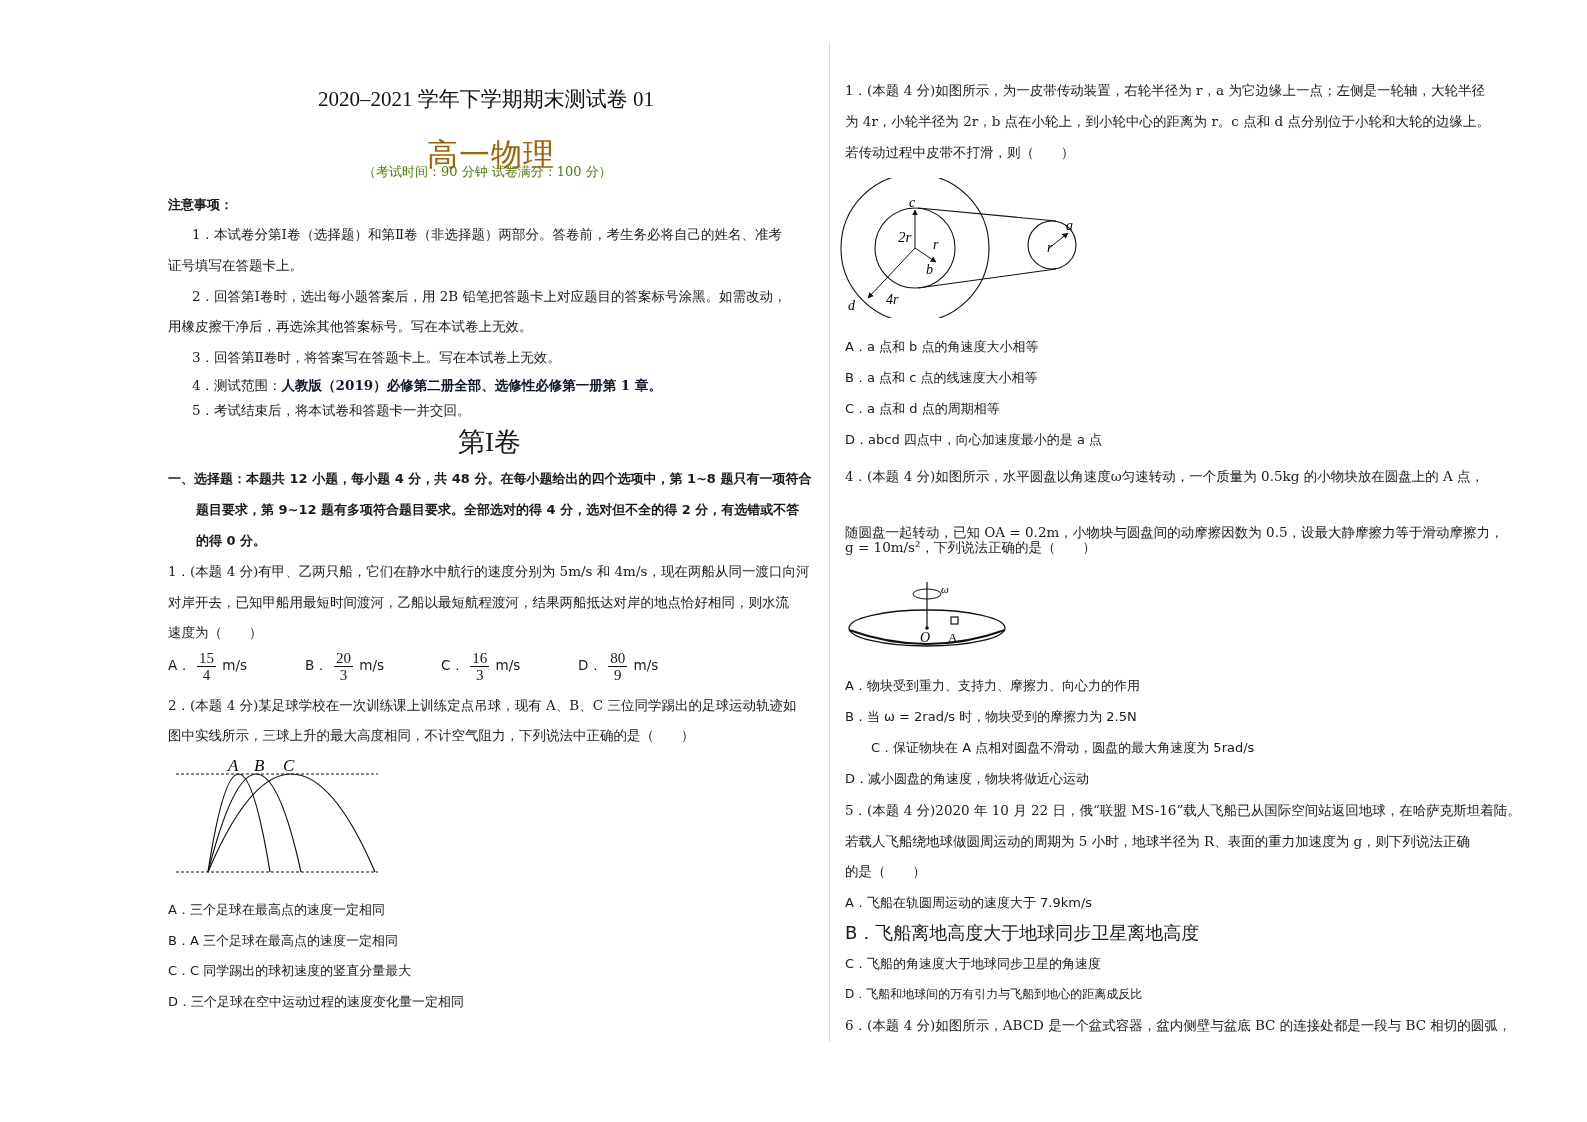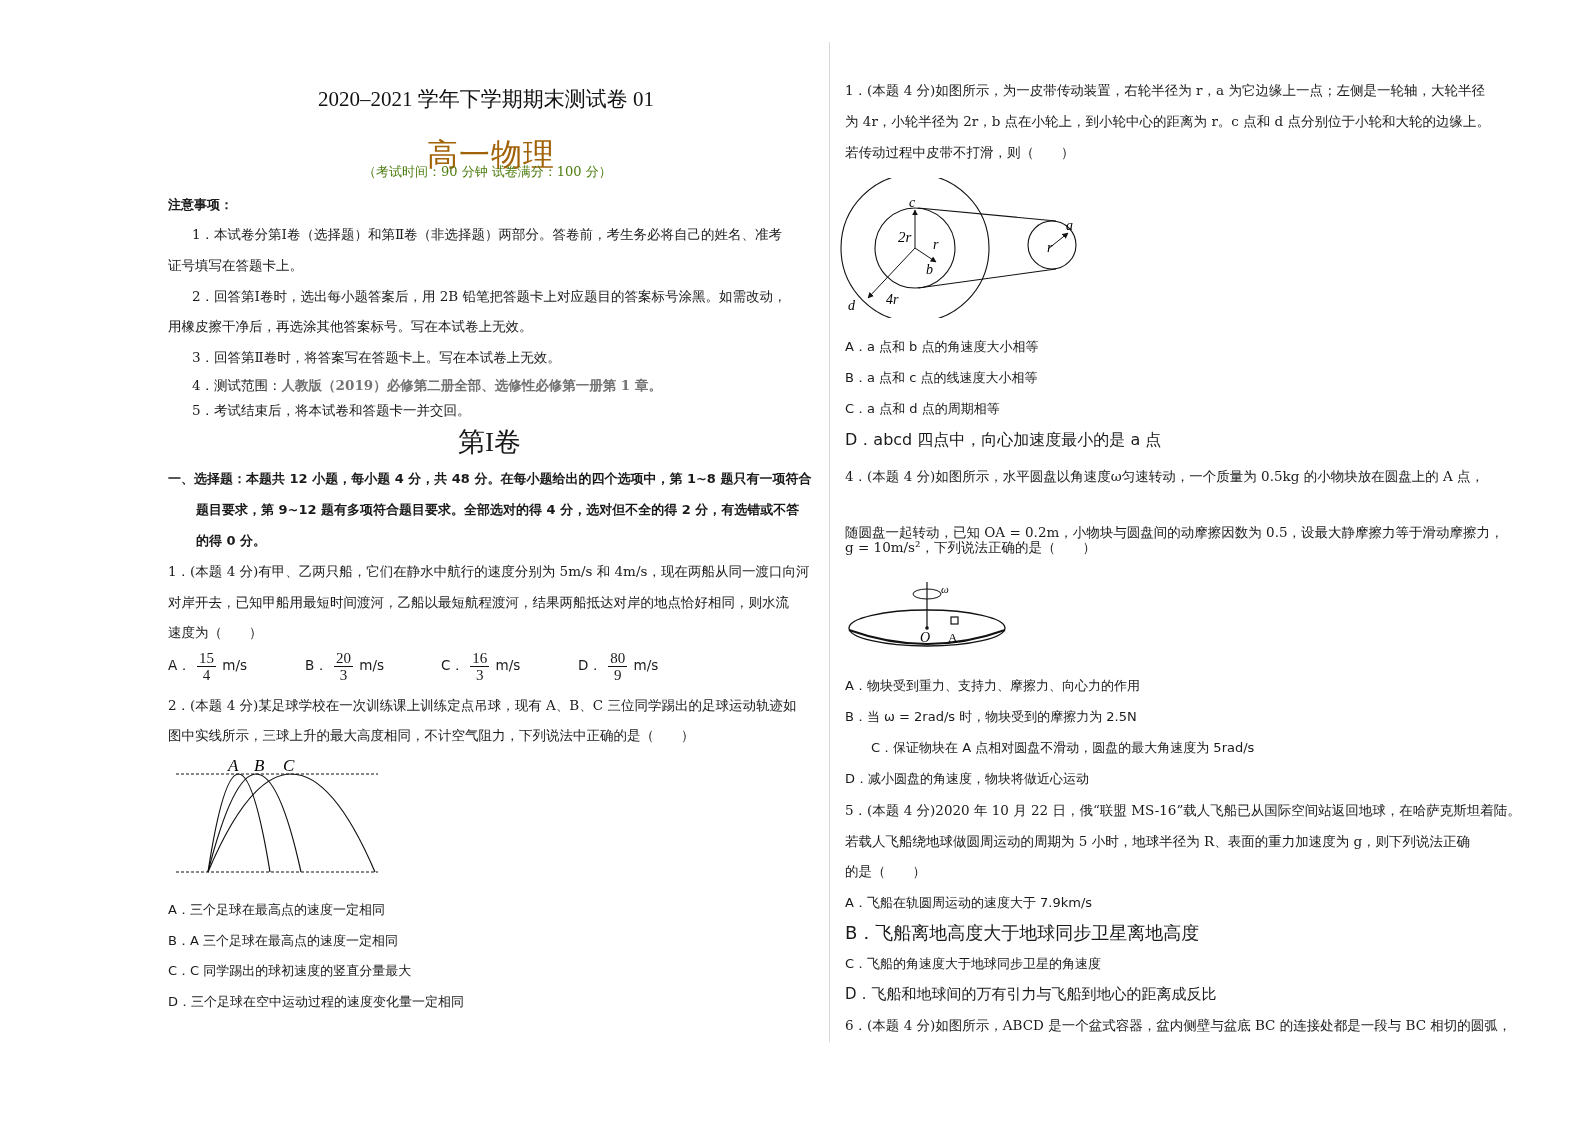--- a/index.html
+++ b/index.html
@@ -6,21 +6,21 @@
   body { width:1587px; height:1122px; position:relative; overflow:hidden;
          font-family:"DejaVu Serif","Liberation Serif",serif; color:#1a1a1a; }
   .abs { position:absolute; white-space:nowrap; }
   .col-divider { position:absolute; left:829px; top:42px; width:1px; height:1000px; background:#d9d9d9; }
   .title { font-family:"Liberation Serif","DejaVu Serif",serif; font-size:21px; color:#111; }
   .subject { font-size:31px; font-family:"DejaVu Sans","Liberation Sans",sans-serif; color:#a16207; letter-spacing:1px;margin-top:16px; }
   .meta { font-size:13px; color:#4d7c0f; }
   .notice-head { font-family:"DejaVu Sans","Liberation Sans",sans-serif; font-size:13px; font-weight:bold; }
   .txt { font-size:13.5px; line-height:30px; }
   .sans { font-family:"DejaVu Sans","Liberation Sans",sans-serif; }
-  .red { color:#737373; font-weight:bold; }
+  .red { color:#0f172a; font-weight:bold; }
   .section { font-size:27px; font-family:"Liberation Serif","DejaVu Serif",serif; }
   .bold { font-weight:bold; }
   .opt { font-size:13.5px; }
   .frac { display:inline-flex; flex-direction:column; align-items:center; vertical-align:middle;
           font-family:"Liberation Serif",serif; font-size:15px; line-height:16px; margin:0 2px; }
   .frac .num { border-bottom:1px solid #111; padding:0 2px; }
   svg text { font-family:"Liberation Serif","DejaVu Serif",serif; }
 </style>
 </head>
 <body>
@@ -130,21 +130,21 @@
   <text x="88" y="96" font-size="14" font-style="italic">b</text>
   <text x="48" y="126" font-size="14" font-style="italic">4r</text>
   <text x="10" y="132" font-size="14" font-style="italic">d</text>
   <text x="228" y="52" font-size="14" font-style="italic">a</text>
   <text x="209" y="74" font-size="14" font-style="italic">r</text>
 </svg>
 
 <div class="abs txt sans" style="left:845px; top:332px; font-size:13px;">A．a 点和 b 点的角速度大小相等</div>
 <div class="abs txt sans" style="left:845px; top:363px; font-size:13px;">B．a 点和 c 点的线速度大小相等</div>
 <div class="abs txt sans" style="left:845px; top:394px; font-size:13px;">C．a 点和 d 点的周期相等</div>
-<div class="abs txt sans" style="left:845px; top:425px; font-size:16px;">D．abcd 四点中，向心加速度最小的是 a 点</div>
+<div class="abs txt sans" style="left:845px; top:425px; font-size:13px;">D．abcd 四点中，向心加速度最小的是 a 点</div>
 
 <div class="abs txt" style="left:845px; top:461px;">4．(本题 4 分)如图所示，水平圆盘以角速度ω匀速转动，一个质量为 0.5kg 的小物块放在圆盘上的 A 点，</div>
 <div class="abs txt" style="left:845px; top:497px;margin-top:20px;">随圆盘一起转动，已知 OA = 0.2m，小物块与圆盘间的动摩擦因数为 0.5，设最大静摩擦力等于滑动摩擦力，</div>
 <div class="abs txt" style="left:845px; top:532px;">g = 10m/s²，下列说法正确的是（　　）</div>
 
 <svg class="abs" style="left:842px; top:578px;" width="170" height="85" viewBox="0 0 170 85">
   <ellipse cx="85" cy="50" rx="78" ry="18" fill="none" stroke="#111" stroke-width="1.3"></ellipse>
   <path d="M7,52 Q85,80 163,52" fill="none" stroke="#111" stroke-width="2"></path>
   <line x1="85" y1="4" x2="85" y2="50" stroke="#111" stroke-width="1.2"></line>
   <ellipse cx="85" cy="16" rx="14" ry="5" fill="none" stroke="#111" stroke-width="1"></ellipse>
@@ -160,15 +160,15 @@
 <div class="abs txt sans" style="left:845px; top:733px; font-size:13px;margin-left:26px;">C．保证物块在 A 点相对圆盘不滑动，圆盘的最大角速度为 5rad/s</div>
 <div class="abs txt sans" style="left:845px; top:764px; font-size:13px;">D．减小圆盘的角速度，物块将做近心运动</div>
 
 <div class="abs txt" style="left:845px; top:795px;">5．(本题 4 分)2020 年 10 月 22 日，俄“联盟 MS-16”载人飞船已从国际空间站返回地球，在哈萨克斯坦着陆。</div>
 <div class="abs txt" style="left:845px; top:826px;">若载人飞船绕地球做圆周运动的周期为 5 小时，地球半径为 R、表面的重力加速度为 g，则下列说法正确</div>
 <div class="abs txt" style="left:845px; top:856px;">的是（　　）</div>
 
 <div class="abs txt sans" style="left:845px; top:888px; font-size:13px;">A．飞船在轨圆周运动的速度大于 7.9km/s</div>
 <div class="abs txt sans" style="left:845px; top:918px; font-size:18px;">B．飞船离地高度大于地球同步卫星离地高度</div>
 <div class="abs txt sans" style="left:845px; top:949px; font-size:13px;">C．飞船的角速度大于地球同步卫星的角速度</div>
-<div class="abs txt sans" style="left:845px; top:979px; font-size:15px;">D．飞船和地球间的万有引力与飞船到地心的距离成反比</div>
+<div class="abs txt sans" style="left:845px; top:979px; font-size:12px;">D．飞船和地球间的万有引力与飞船到地心的距离成反比</div>
 
 <div class="abs txt" style="left:845px; top:1010px;">6．(本题 4 分)如图所示，ABCD 是一个盆式容器，盆内侧壁与盆底 BC 的连接处都是一段与 BC 相切的圆弧，</div>
 
 </body></html>

